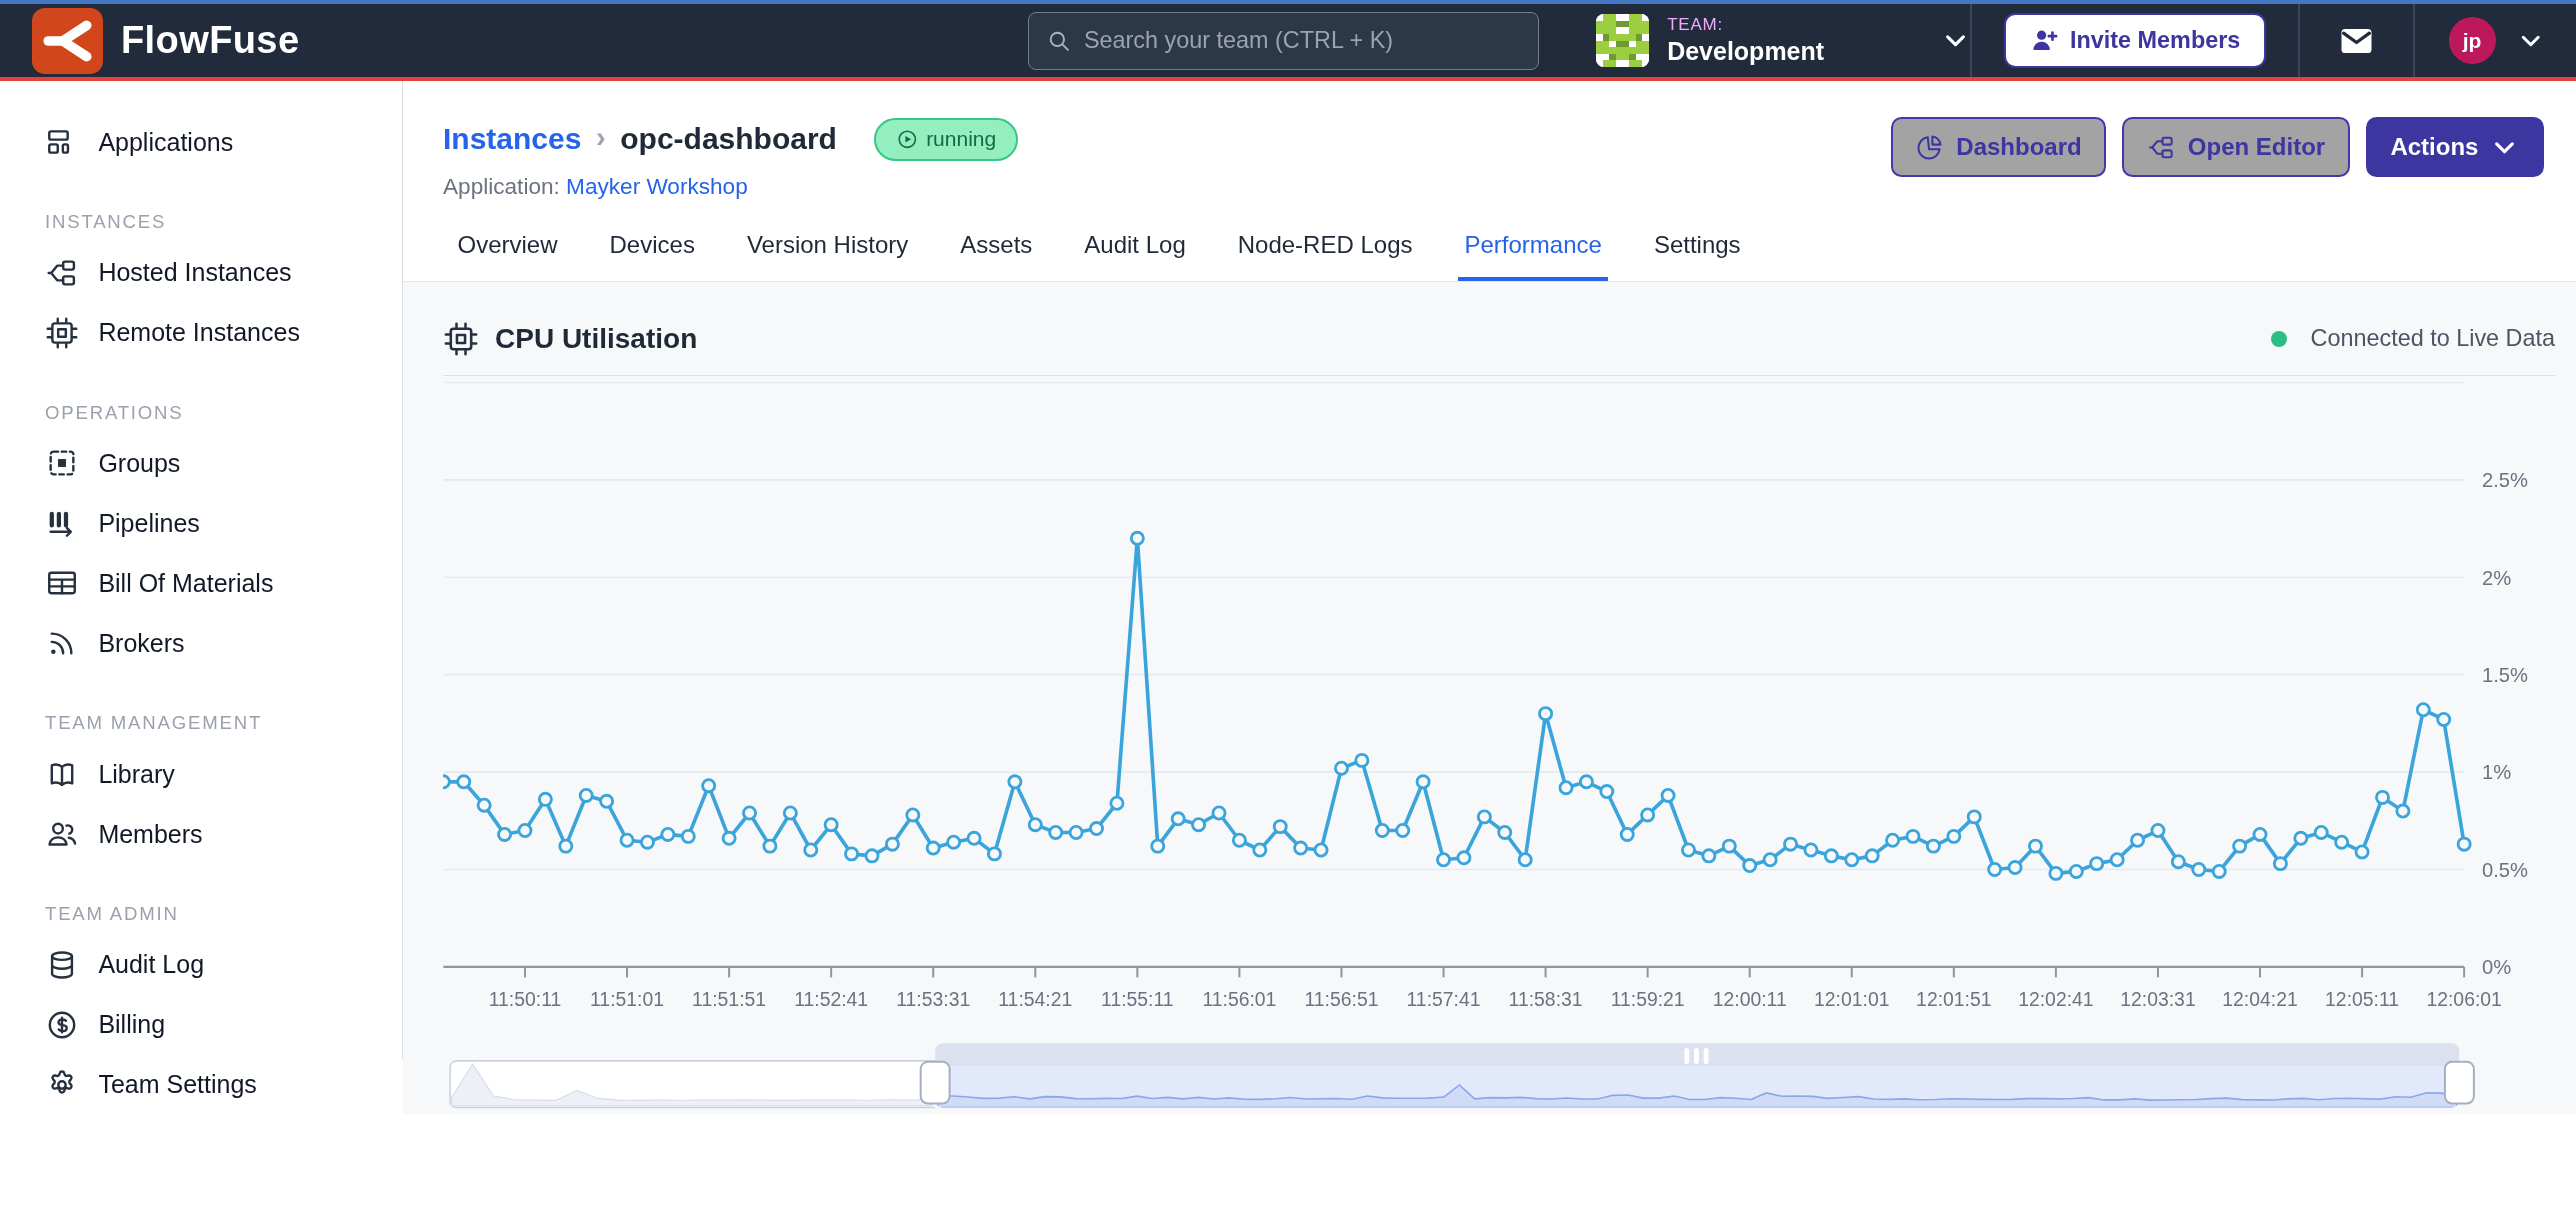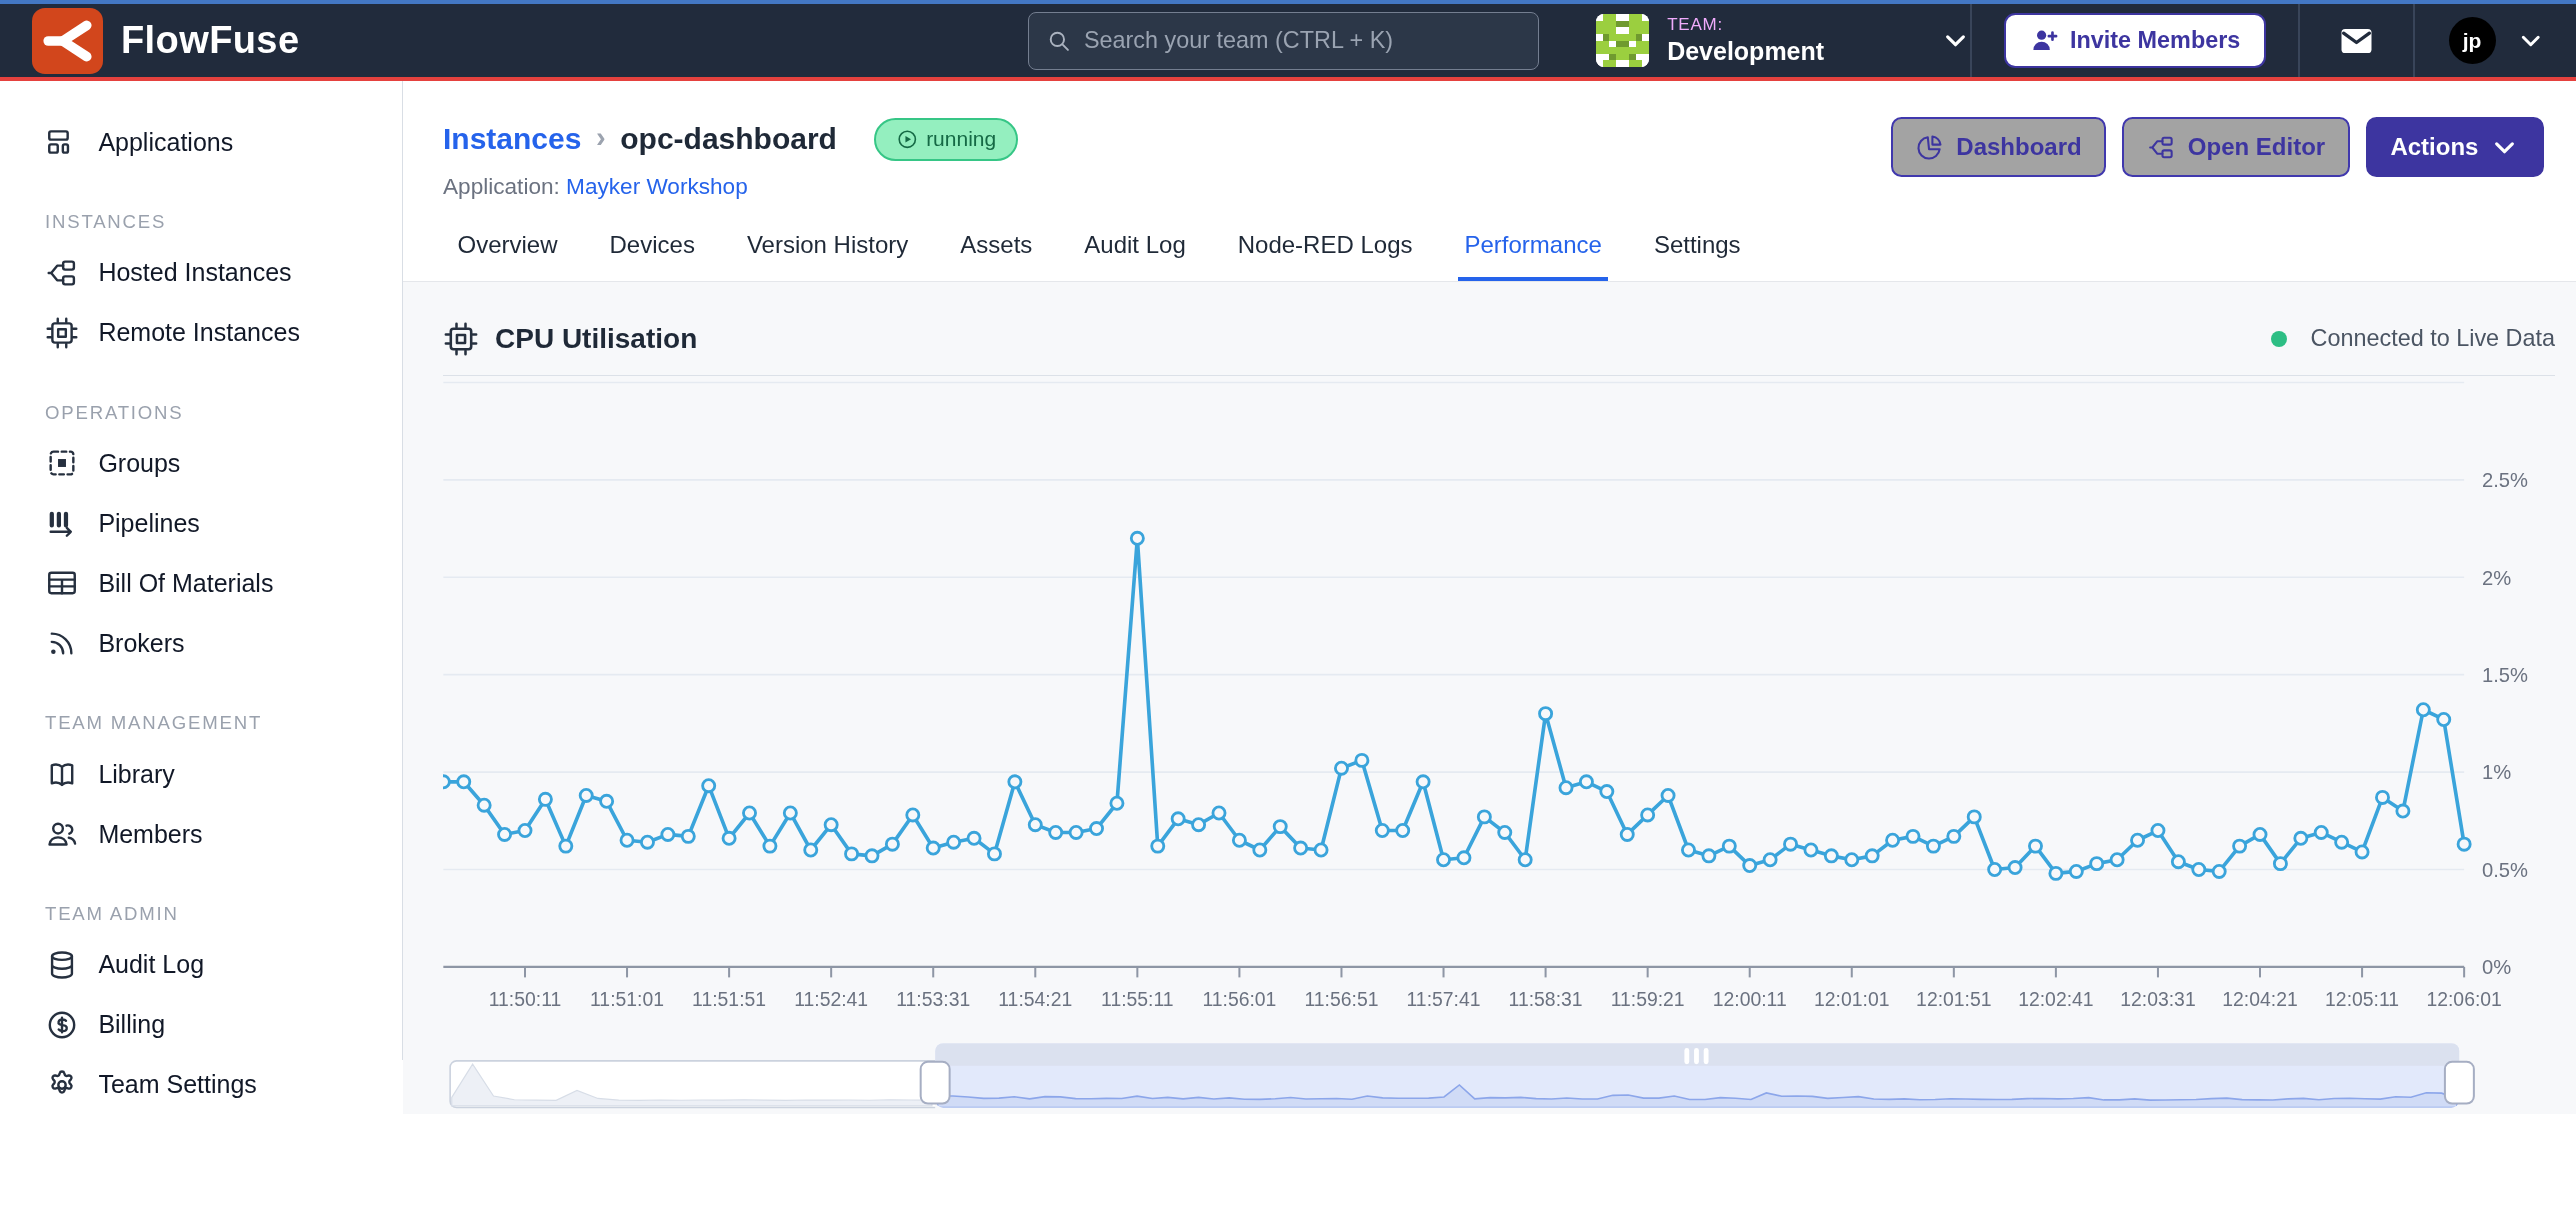--- a/index.html
+++ b/index.html
@@ -28,21 +28,21 @@
   .team-name { color:#fff; font-size:25px; font-weight:600; margin-top:1.6px; }
   .team .chev { margin-left:auto; color:#fff; width:29px; height:29px; }
   .nav-sep { width:1.6px; align-self:stretch; background:#39455a; }
   .invite-btn { margin:0 32px; height:55px; padding:0 24px; border-radius:11.3px;
     background:#fff; border:2.4px solid #3d35a0; color:#3d35a0; font-weight:700;
     font-size:23.4px; display:flex; align-items:center; gap:11.3px; cursor:pointer; font-family:inherit; }
   .invite-btn svg { width:29px; height:29px; }
   .mail-wrap { margin:0 37px; display:flex; align-items:center; cursor:pointer; }
   .mail-wrap svg { width:39px; height:36px; color:#fff; }
   .userchip { margin-left:34px; display:flex; align-items:center; gap:21px; cursor:pointer; }
-  .user-avatar { width:47px; height:47px; border-radius:50%; background:#000000; color:#fff;
+  .user-avatar { width:47px; height:47px; border-radius:50%; background:#be185d; color:#fff;
     display:flex; align-items:center; justify-content:center; font-size:21px; font-weight:700; }
   .userchip .chev { color:#fff; width:27.5px; height:27.5px; }
 
   
   .app { display:flex; height:979px; }
   .sidebar { width:403px; flex:0 0 auto; background:#fff; border-right:1.6px solid #d9dee5; padding-top:31px; }
   .side-item { display:flex; align-items:center; gap:19.4px; padding:13px 16px 13px 45px;
     font-size:25px; color:#111827; cursor:pointer; }
   .side-item svg { width:34px; height:34px; color:#26303f; flex:0 0 auto; }
   .side-section { margin:39px 0 9.7px; padding-left:45px; font-size:18.6px; letter-spacing:1.8px;

